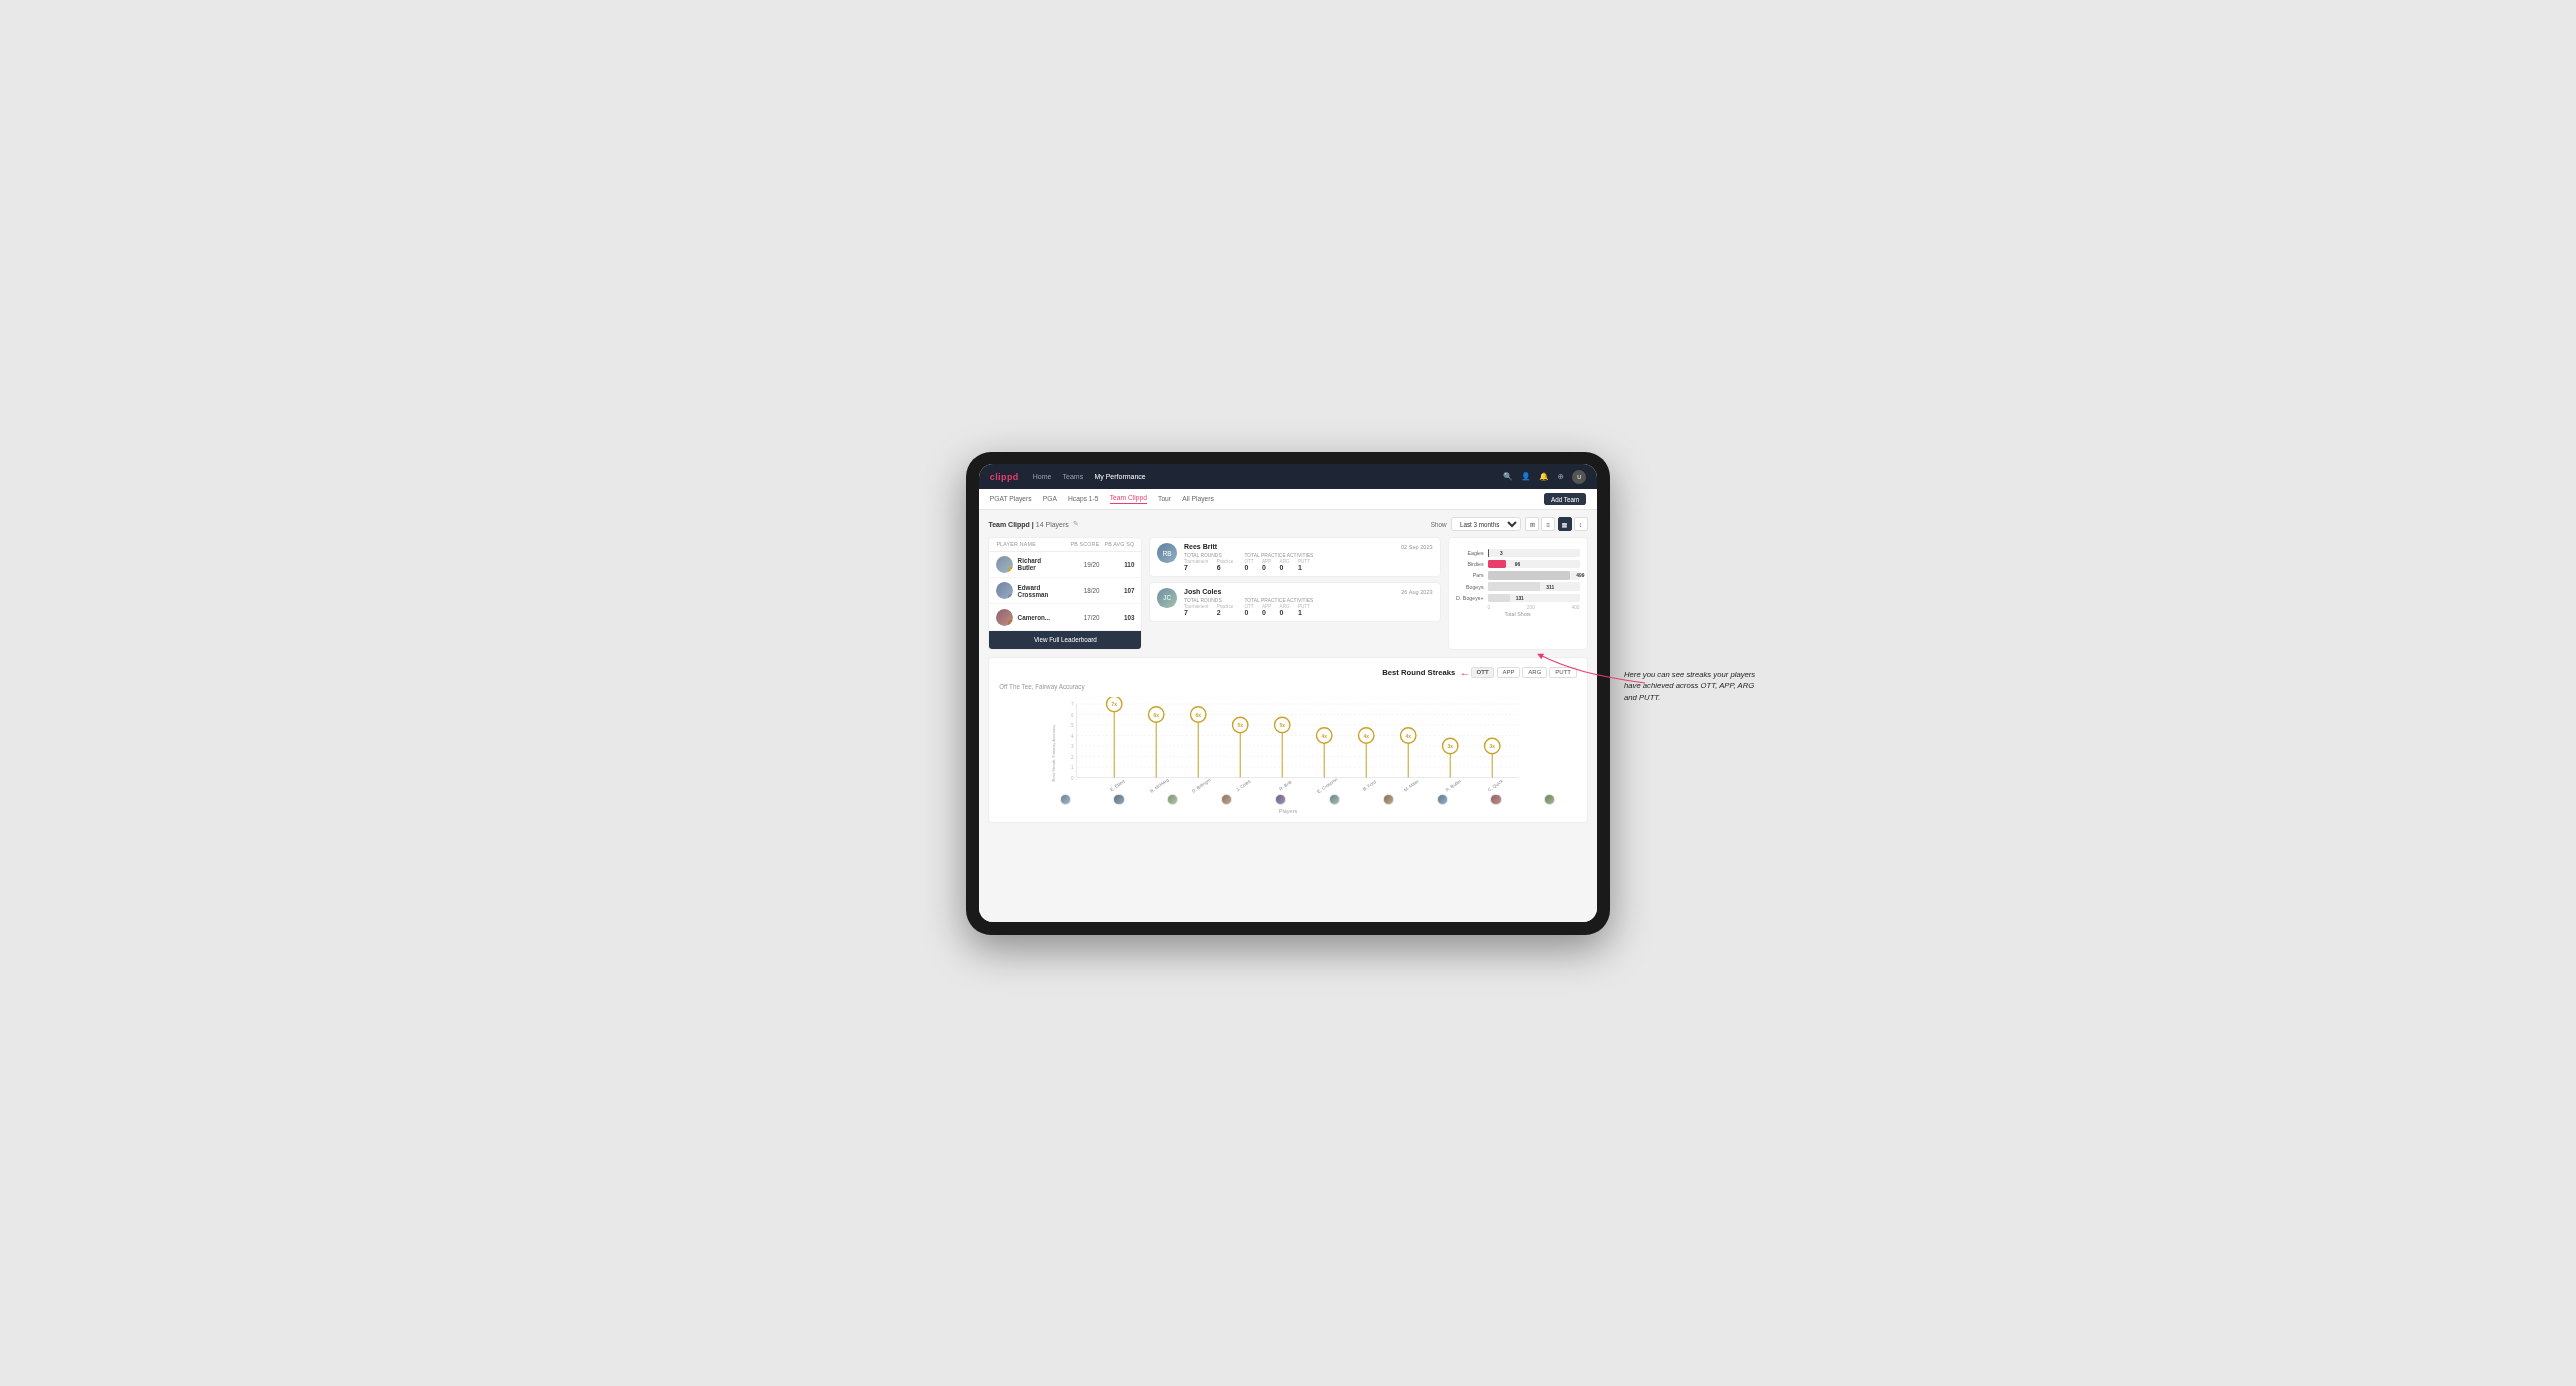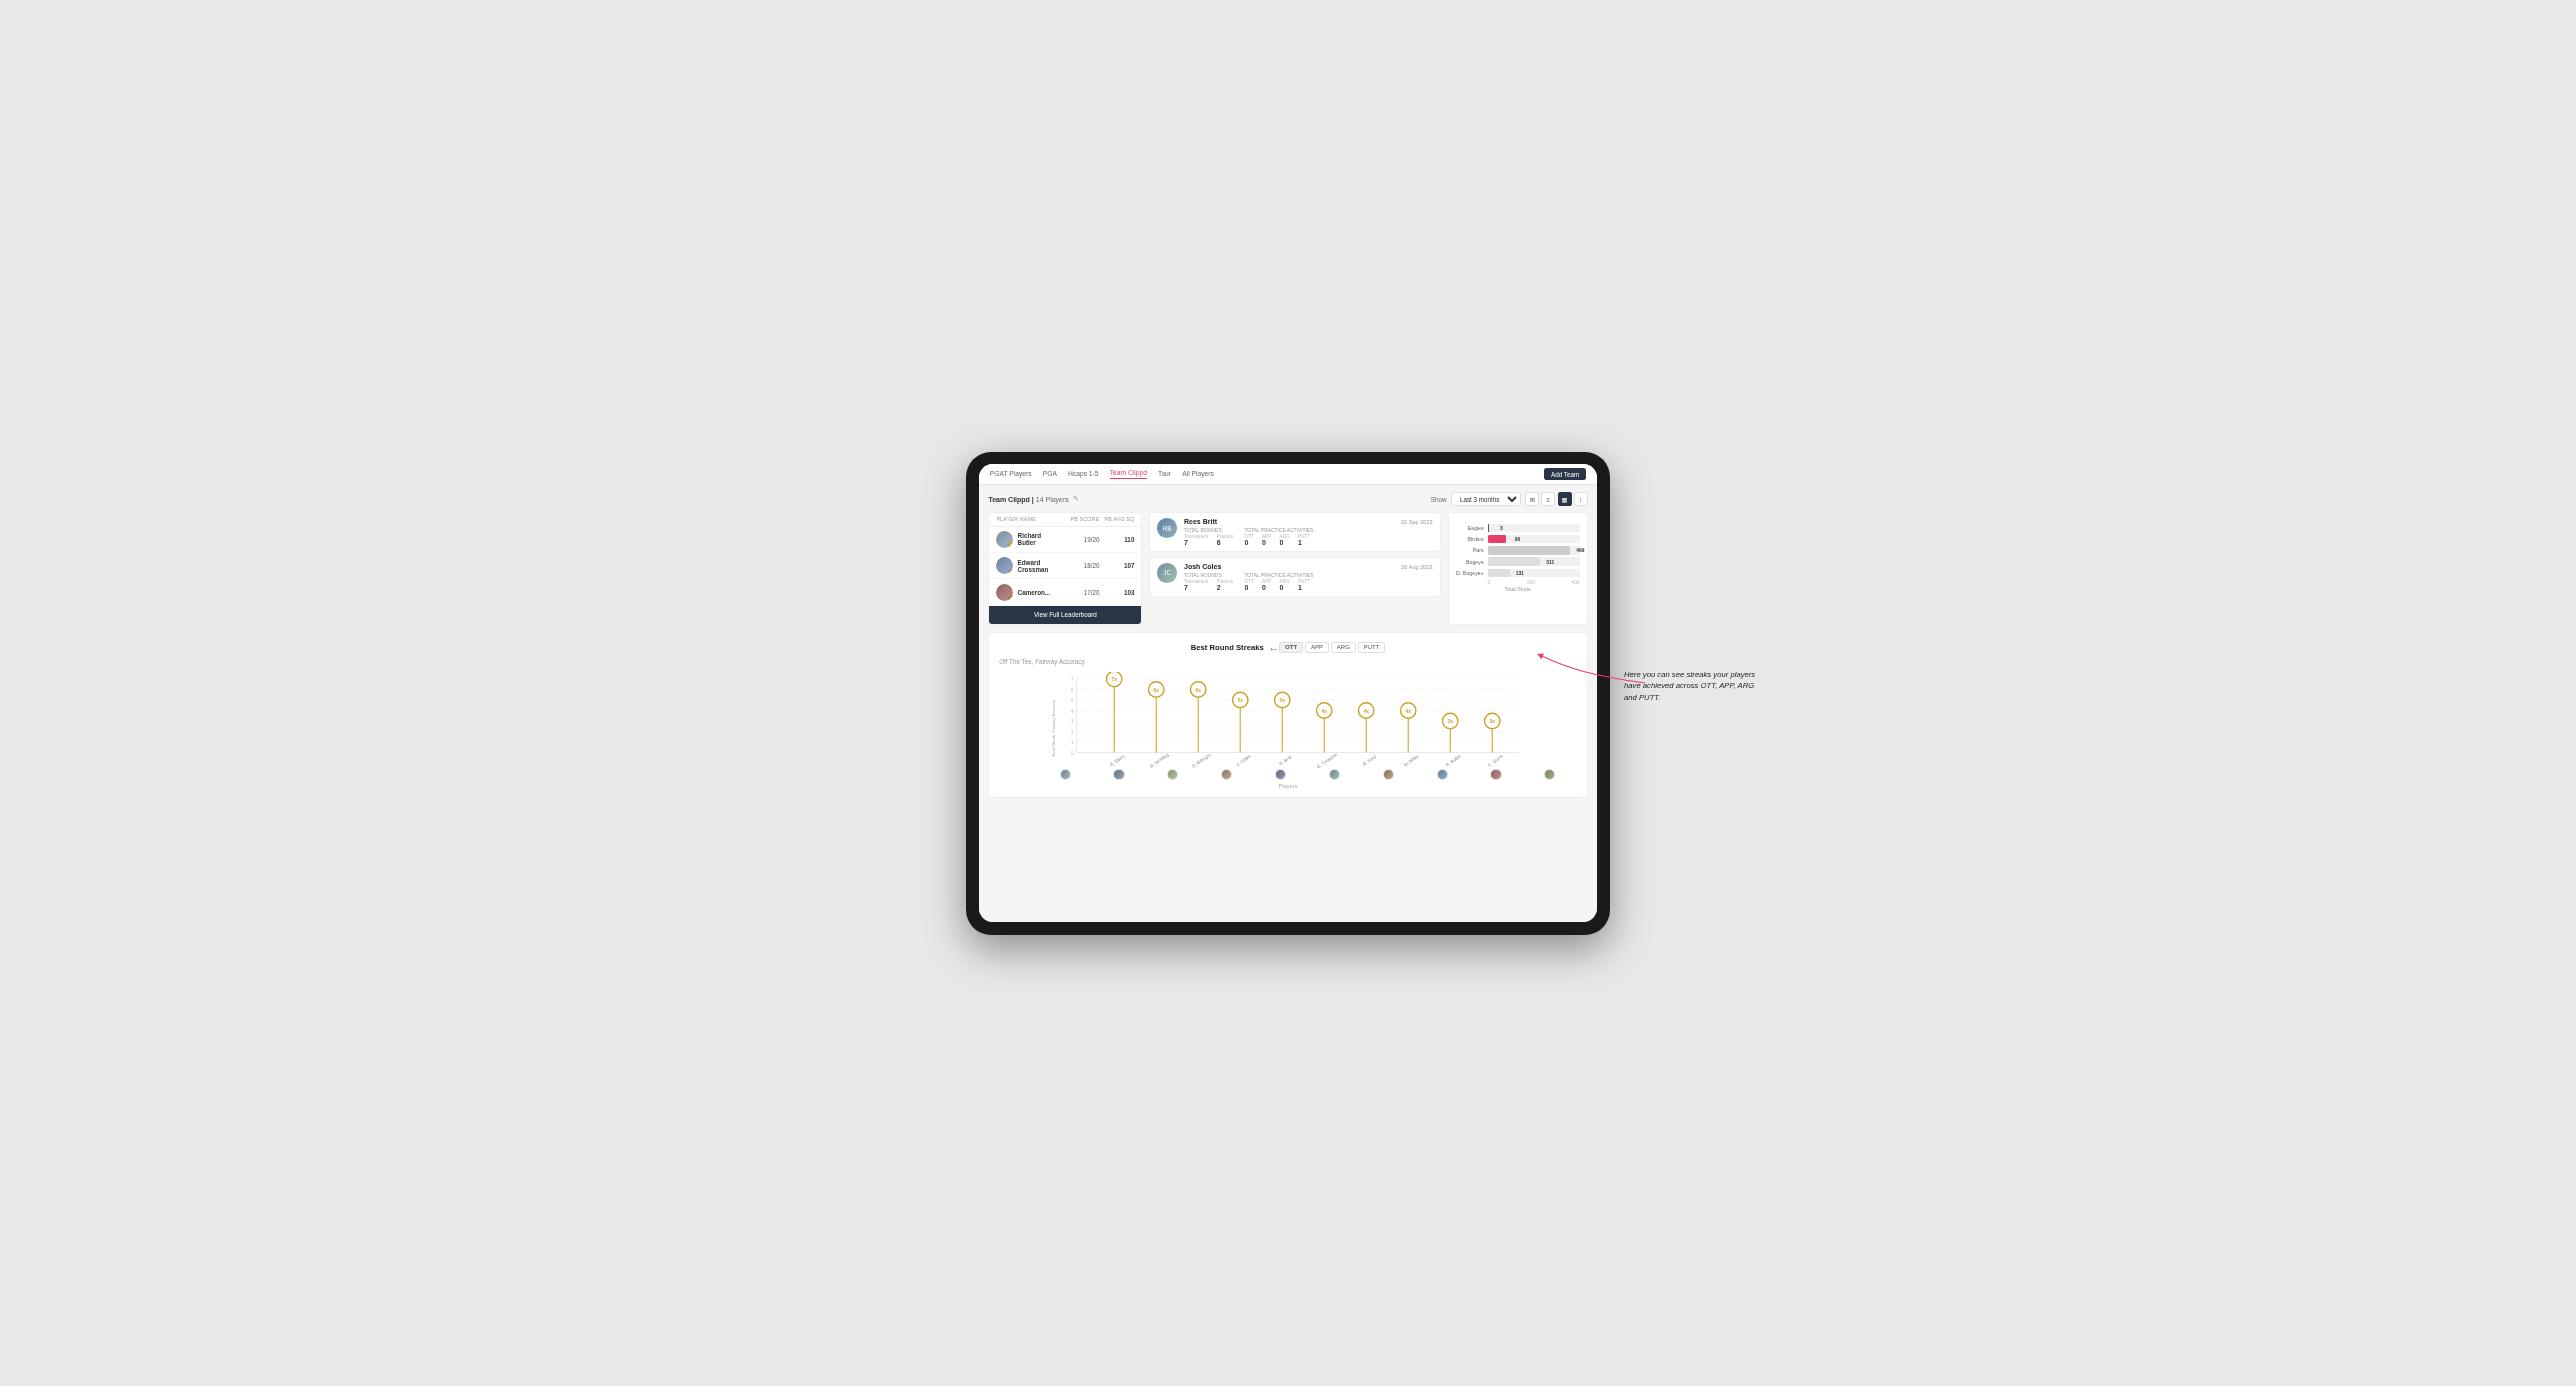--- a/index.html
+++ b/index.html
@@ -497,21 +497,21 @@
     .streaks-section {
       background: #fff;
       border-radius: 4.2px;
       border: 0.7px solid #eee;
       padding: 8.4px 9.8px;
     }
 
     .streaks-header {
       display: flex;
       align-items: center;
-      justify-content: center;
+      justify-content: flex-end;
       margin-bottom: 4.2px;
     }
 
     .streaks-title {
       font-size: 7.7px;
       font-weight: 700;
       color: #222;
       display: flex;
       align-items: center;
       gap: 4.2px;
@@ -579,20 +579,35 @@
     }
 
   </style>
 </head>
 <body>
 
 <div style="position:relative; display:inline-block;">
   <div class="tablet-outer">
     <div class="tablet-screen">
 
+      <div class="nav-bar">
+        <span class="nav-logo">clippd</span>
+        <div class="nav-links">
+          <span class="nav-link">Home</span>
+          <span class="nav-link">Teams</span>
+          <span class="nav-link active">My Performance</span>
+        </div>
+        <div class="nav-right">
+          <span class="nav-icon">🔍</span>
+          <span class="nav-icon">👤</span>
+          <span class="nav-icon">🔔</span>
+          <span class="nav-icon">⊕</span>
+          <div class="nav-avatar">U</div>
+        </div>
+      </div>
 
       <div class="sub-nav">
         <span class="sub-nav-item">PGAT Players</span>
         <span class="sub-nav-item">PGA</span>
         <span class="sub-nav-item">Hcaps 1-5</span>
         <span class="sub-nav-item active">Team Clippd</span>
         <span class="sub-nav-item">Tour</span>
         <span class="sub-nav-item">All Players</span>
         <button class="add-team-btn">Add Team</button>
       </div>

